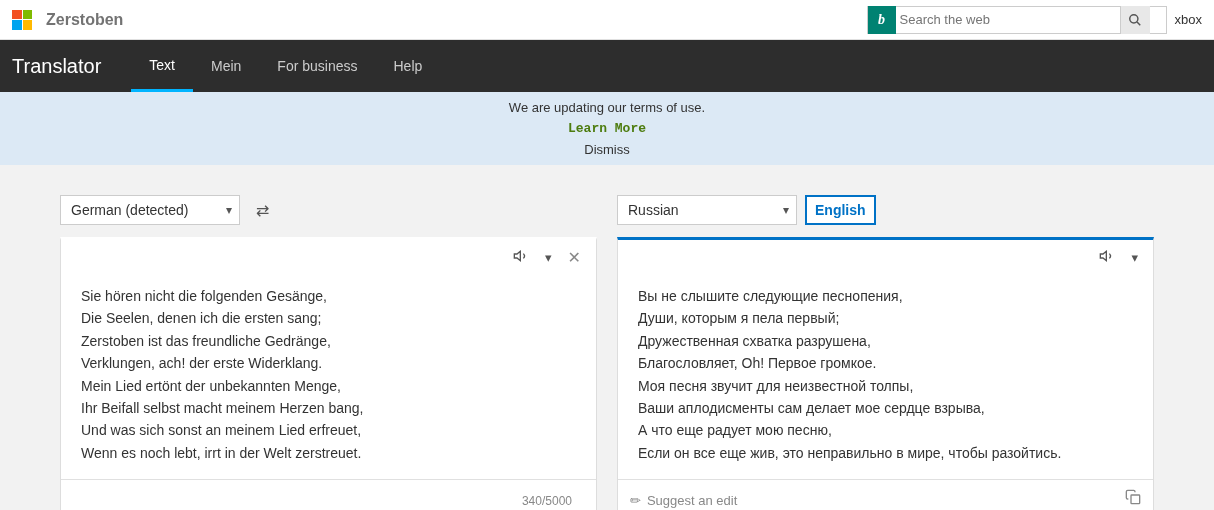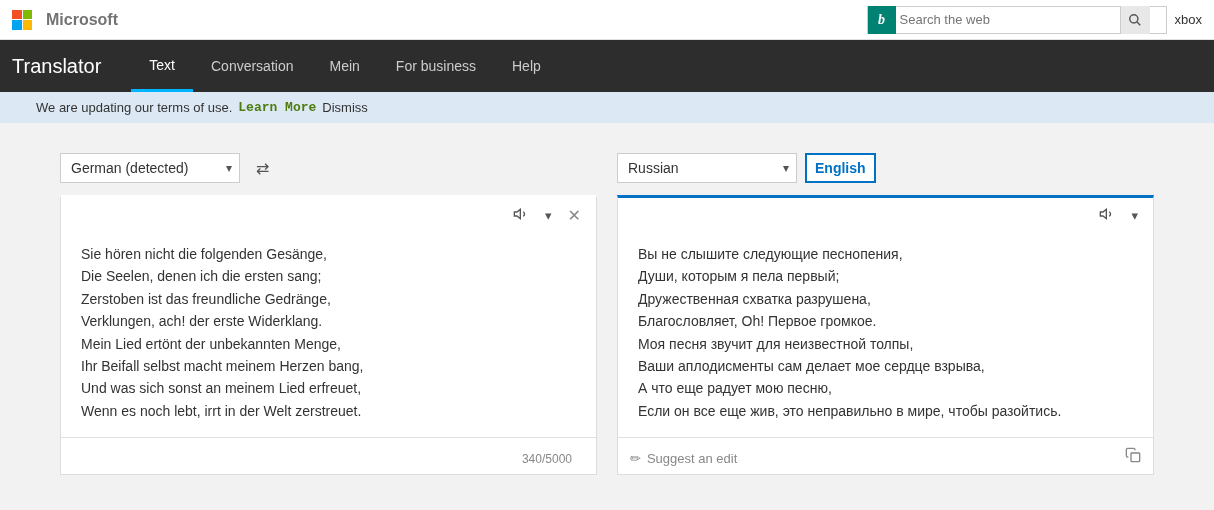--- a/index.html
+++ b/index.html
@@ -65,26 +65,27 @@
       text-decoration: none;
     }
     .nav-item.active {
       color: #fff;
       border-bottom: 3px solid #00b4ff;
     }
 
     
     .notice-bar {
       background: #dce9f5;
-      padding: 8px 36px;
+      padding: 8px 20px;
       font-size: 13px;
       color: #333;
       display: flex;
       align-items: center;
       gap: 6px;
+      flex-direction: column;
     }
     .notice-link { color: #4d7c0f; text-decoration: none; font-weight: 600; cursor: pointer; font-family: Liberation Mono, monospace; }
     .notice-dismiss { color: #333; cursor: pointer; font-size: 13px; text-decoration: none; }
 
     
     .main-content {
       padding: 30px 60px;
       background: #f2f2f2;
       min-height: 400px;
     }
@@ -193,42 +194,41 @@
 <div class="top-bar">
   <div class="top-bar-left">
     <div class="ms-logo">
       <div style="display:grid;grid-template-columns:1fr 1fr;gap:1px;width:20px;height:20px;">
         <div style="background:#f25022;"></div>
         <div style="background:#7fba00;"></div>
         <div style="background:#00a4ef;"></div>
         <div style="background:#ffb900;"></div>
       </div>
     </div>
-    <span class="ms-logo-text">Microsoft</span>
+    <span class="ms-logo-text">Zerstoben</span>
   </div>
   <div class="top-bar-right">
     <div class="search-bar">
       <div class="bing-icon" style="font-style:italic;font-family:serif;">b</div>
       <input class="search-input" type="text" placeholder="Search the web" style="">
       <button class="search-btn">
         <svg width="14" height="14" viewBox="0 0 24 24" fill="none" stroke="#555" stroke-width="2.5">
             <circle cx="10" cy="10" r="7"></circle>
             <line x1="15.5" y1="15.5" x2="21" y2="21"></line>
           </svg>
       </button>
     </div>
     <a class="xbox-link">xbox</a>
   </div>
 </div>
 
 <div class="nav-bar">
   <span class="brand-title">Translator</span>
   <nav class="nav-items">
     <a class="nav-item active">Text</a>
-    <a class="nav-item">Conversation</a>
     <a class="nav-item">Mein</a>
     <a class="nav-item">For business</a>
     <a class="nav-item">Help</a>
   </nav>
 </div>
 
 <div class="notice-bar">
   <span>We are updating our terms of use.</span>
   <a class="notice-link">Learn More</a>
   <a class="notice-dismiss">Dismiss</a>

